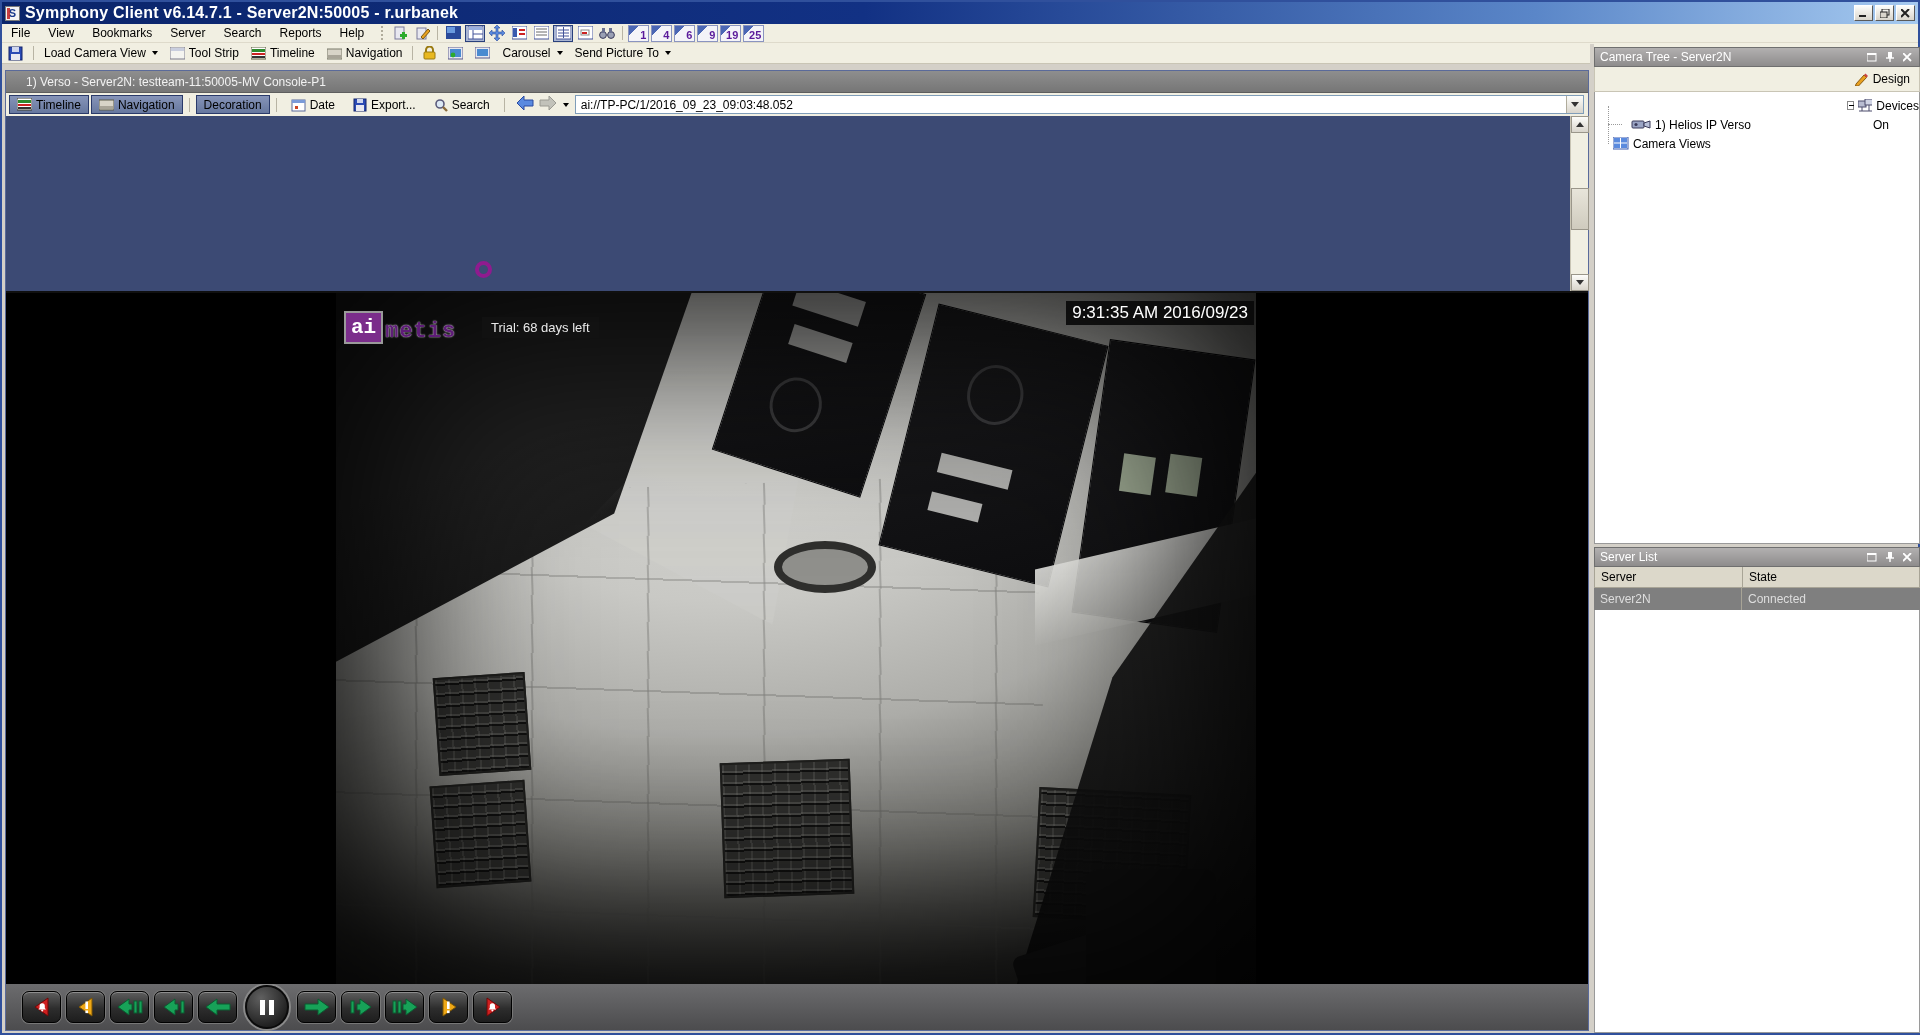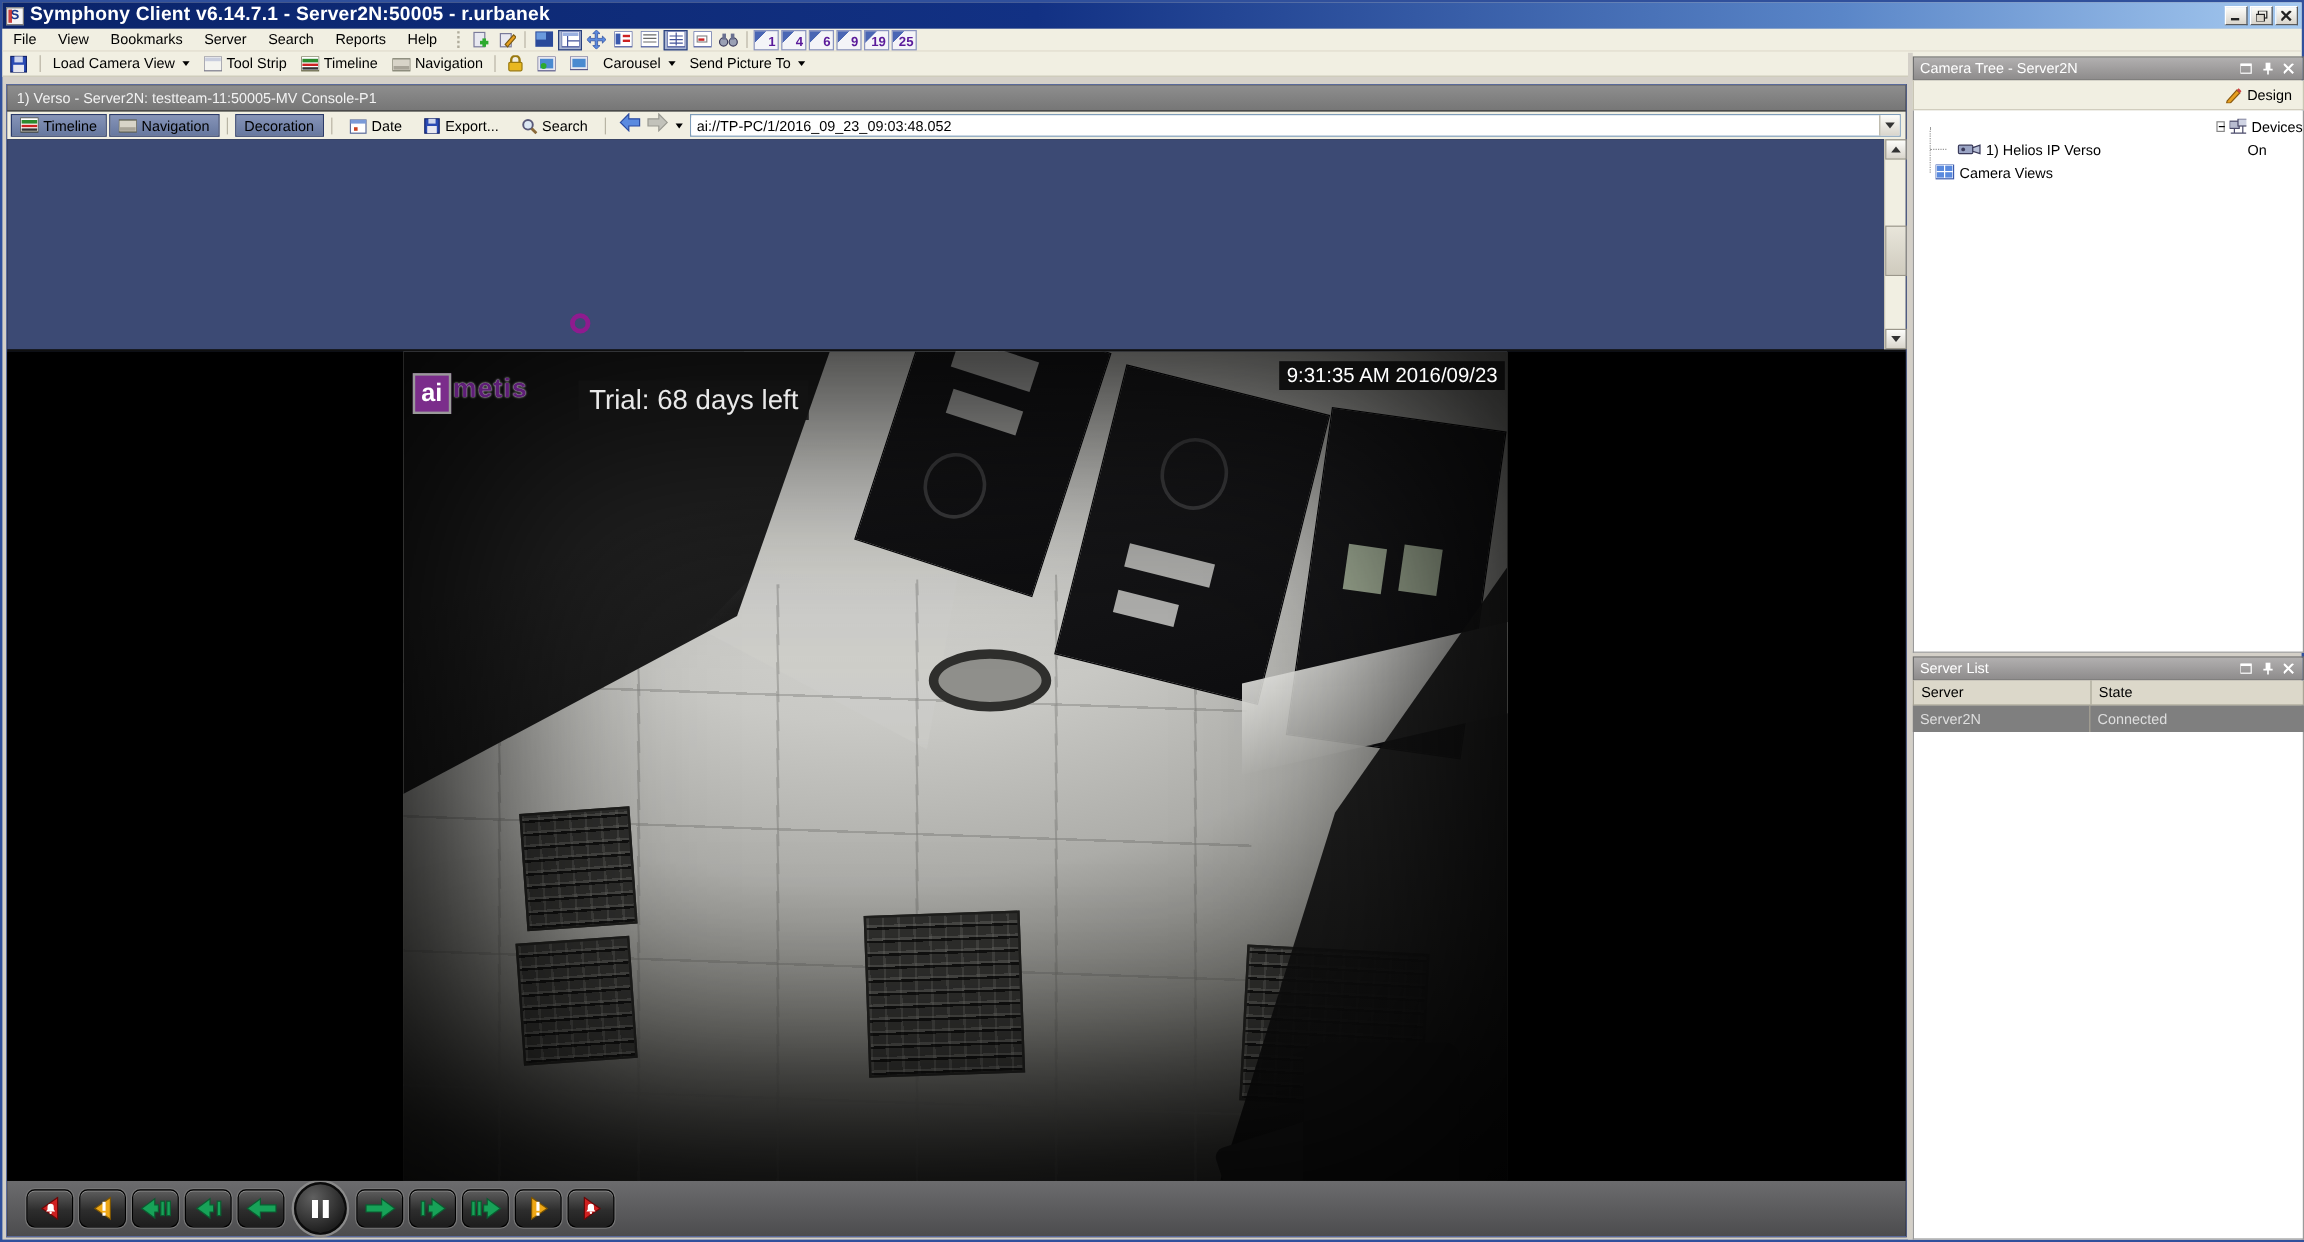--- a/index.html
+++ b/index.html
@@ -37,21 +37,21 @@
 
   
   .left-col  { position:absolute; left:0; top:42px; width:1588px; bottom:0; }
   .right-col { position:absolute; left:1592px; top:45px; width:326px; bottom:0; display:flex; flex-direction:column; }
   .splitter  { position:absolute; left:1588px; top:42px; width:4px; bottom:0; background:#d4d0c8; }
 
   
   .camera-panel { position:absolute; left:3px; right:1px; top:26px; bottom:2px; border:1px solid #5a6a9a;
     display:flex; flex-direction:column; background:#000; }
   .cam-header { height:22px; background:linear-gradient(#8e8e8e,#767676); border-bottom:1px solid #5e5e5e;
-    color:#f2f2f2; font-size:12px; display:flex; align-items:center; padding-left:8px; flex:0 0 auto; }
+    color:#f2f2f2; font-size:12px; display:flex; align-items:center; padding-left:20px; flex:0 0 auto; }
   .cam-toolbar { height:23px; background:#f1efe2; display:flex; align-items:center; padding:0 3px; gap:2px; flex:0 0 auto; }
   .cam-btn { display:flex; align-items:center; gap:4px; font-size:12px; color:#000; padding:1px 7px; border:1px solid transparent; height:19px; }
   .cam-btn.pressed { background:linear-gradient(#8694b8,#67789f); border:1px solid #2a3a6a; }
   .nav-arrows { display:flex; align-items:center; gap:3px; padding:0 4px; }
   .addr-wrap { flex:1; display:flex; align-items:center; height:19px; border:1px solid #7f9db9; background:#fff; margin-right:1px; }
   .addr-input { flex:1; border:0; outline:0; font-family:"Liberation Sans",sans-serif; font-size:12px; padding:0 5px; color:#000; }
   .combo-btn { width:17px; height:17px; background:linear-gradient(#fdfdfa,#d9d5cc); border-left:1px solid #b0ac9c;
     display:flex; align-items:center; justify-content:center; }
 
   
@@ -92,25 +92,25 @@
   .vent2 { left:97px;  top:490px; width:95px; height:102px; transform:rotate(-4deg); }
   .vent3 { left:386px; top:468px; width:130px; height:135px; transform:rotate(-2deg); }
   .vent4 { left:700px; top:498px; width:152px; height:130px; transform:rotate(3deg); }
   .window-strip { right:-2%; top:36%; width:26%; height:11%; background:linear-gradient(#e6e6e2,#b2b2ae); transform:skewY(-13deg); opacity:.9; }
   .right-dark { right:0; top:26%; width:26%; height:74%; background:linear-gradient(200deg,#1a1a1a,#0a0a0a);
     clip-path:polygon(100% 0, 100% 100%, 0 100%, 40% 40%); opacity:.92; }
   .equip-br { right:40px; bottom:0; width:130px; height:115px; background:#101010; border-radius:12px 12px 0 0; }
   .equip-arm { right:150px; bottom:-6px; width:90px; height:46px; background:#141414; transform:rotate(-18deg); border-radius:8px; }
   .vignette { inset:0; box-shadow:inset 0 0 190px 55px rgba(0,0,0,.88); }
 
-  .ovl-logo { position:absolute; left:8px; top:18px; display:flex; align-items:flex-start; }
+  .ovl-logo { position:absolute; left:8px; top:18px; display:flex; align-items:flex-end;font-family:Liberation Mono, monospace; }
   .logo-ai { background:#7b2d8b; color:#fff; font-weight:bold; font-size:21px; padding:3px 5px; border:2px solid #9a9a9a; }
   .logo-metis { color:#5e1d77; font-weight:bold; font-size:22px; letter-spacing:1px; margin-left:2px;
     text-shadow:0 0 1px #cfcfcf, 0 0 2px #9a9a9a; }
-  .ovl-trial { position:absolute; left:146px; top:24px; background:rgba(18,18,18,.88); color:#e9e9e9; font-size:23px; padding:3px 9px; }
+  .ovl-trial { position:absolute; left:146px; top:24px; background:rgba(18,18,18,.88); color:#e9e9e9; font-size:13px; padding:3px 9px; }
   .ovl-time { position:absolute; right:2px; top:8px; background:rgba(8,8,8,.9); color:#fff; font-size:17px; padding:2px 6px; }
 
   
   .controls { height:46px; background:linear-gradient(#6c6c6e,#4c4c4e); display:flex; align-items:center;
     padding-left:16px; gap:5px; flex:0 0 auto; }
   .pb-btn { width:39px; height:32px; border-radius:7px; border:1px solid #000;
     background:linear-gradient(#5e5e5e,#2d2d2d 55%,#1d1d1d); box-shadow:inset 0 1px 0 rgba(255,255,255,.3), 0 0 0 1px #777;
     display:flex; align-items:center; justify-content:center; }
   .pb-pause { width:44px; height:44px; border-radius:50%; border:2px solid #0b0b0b;
     background:radial-gradient(circle at 35% 28%, #606060, #1f1f1f 75%); box-shadow:0 0 0 2px #8a8a8a;

